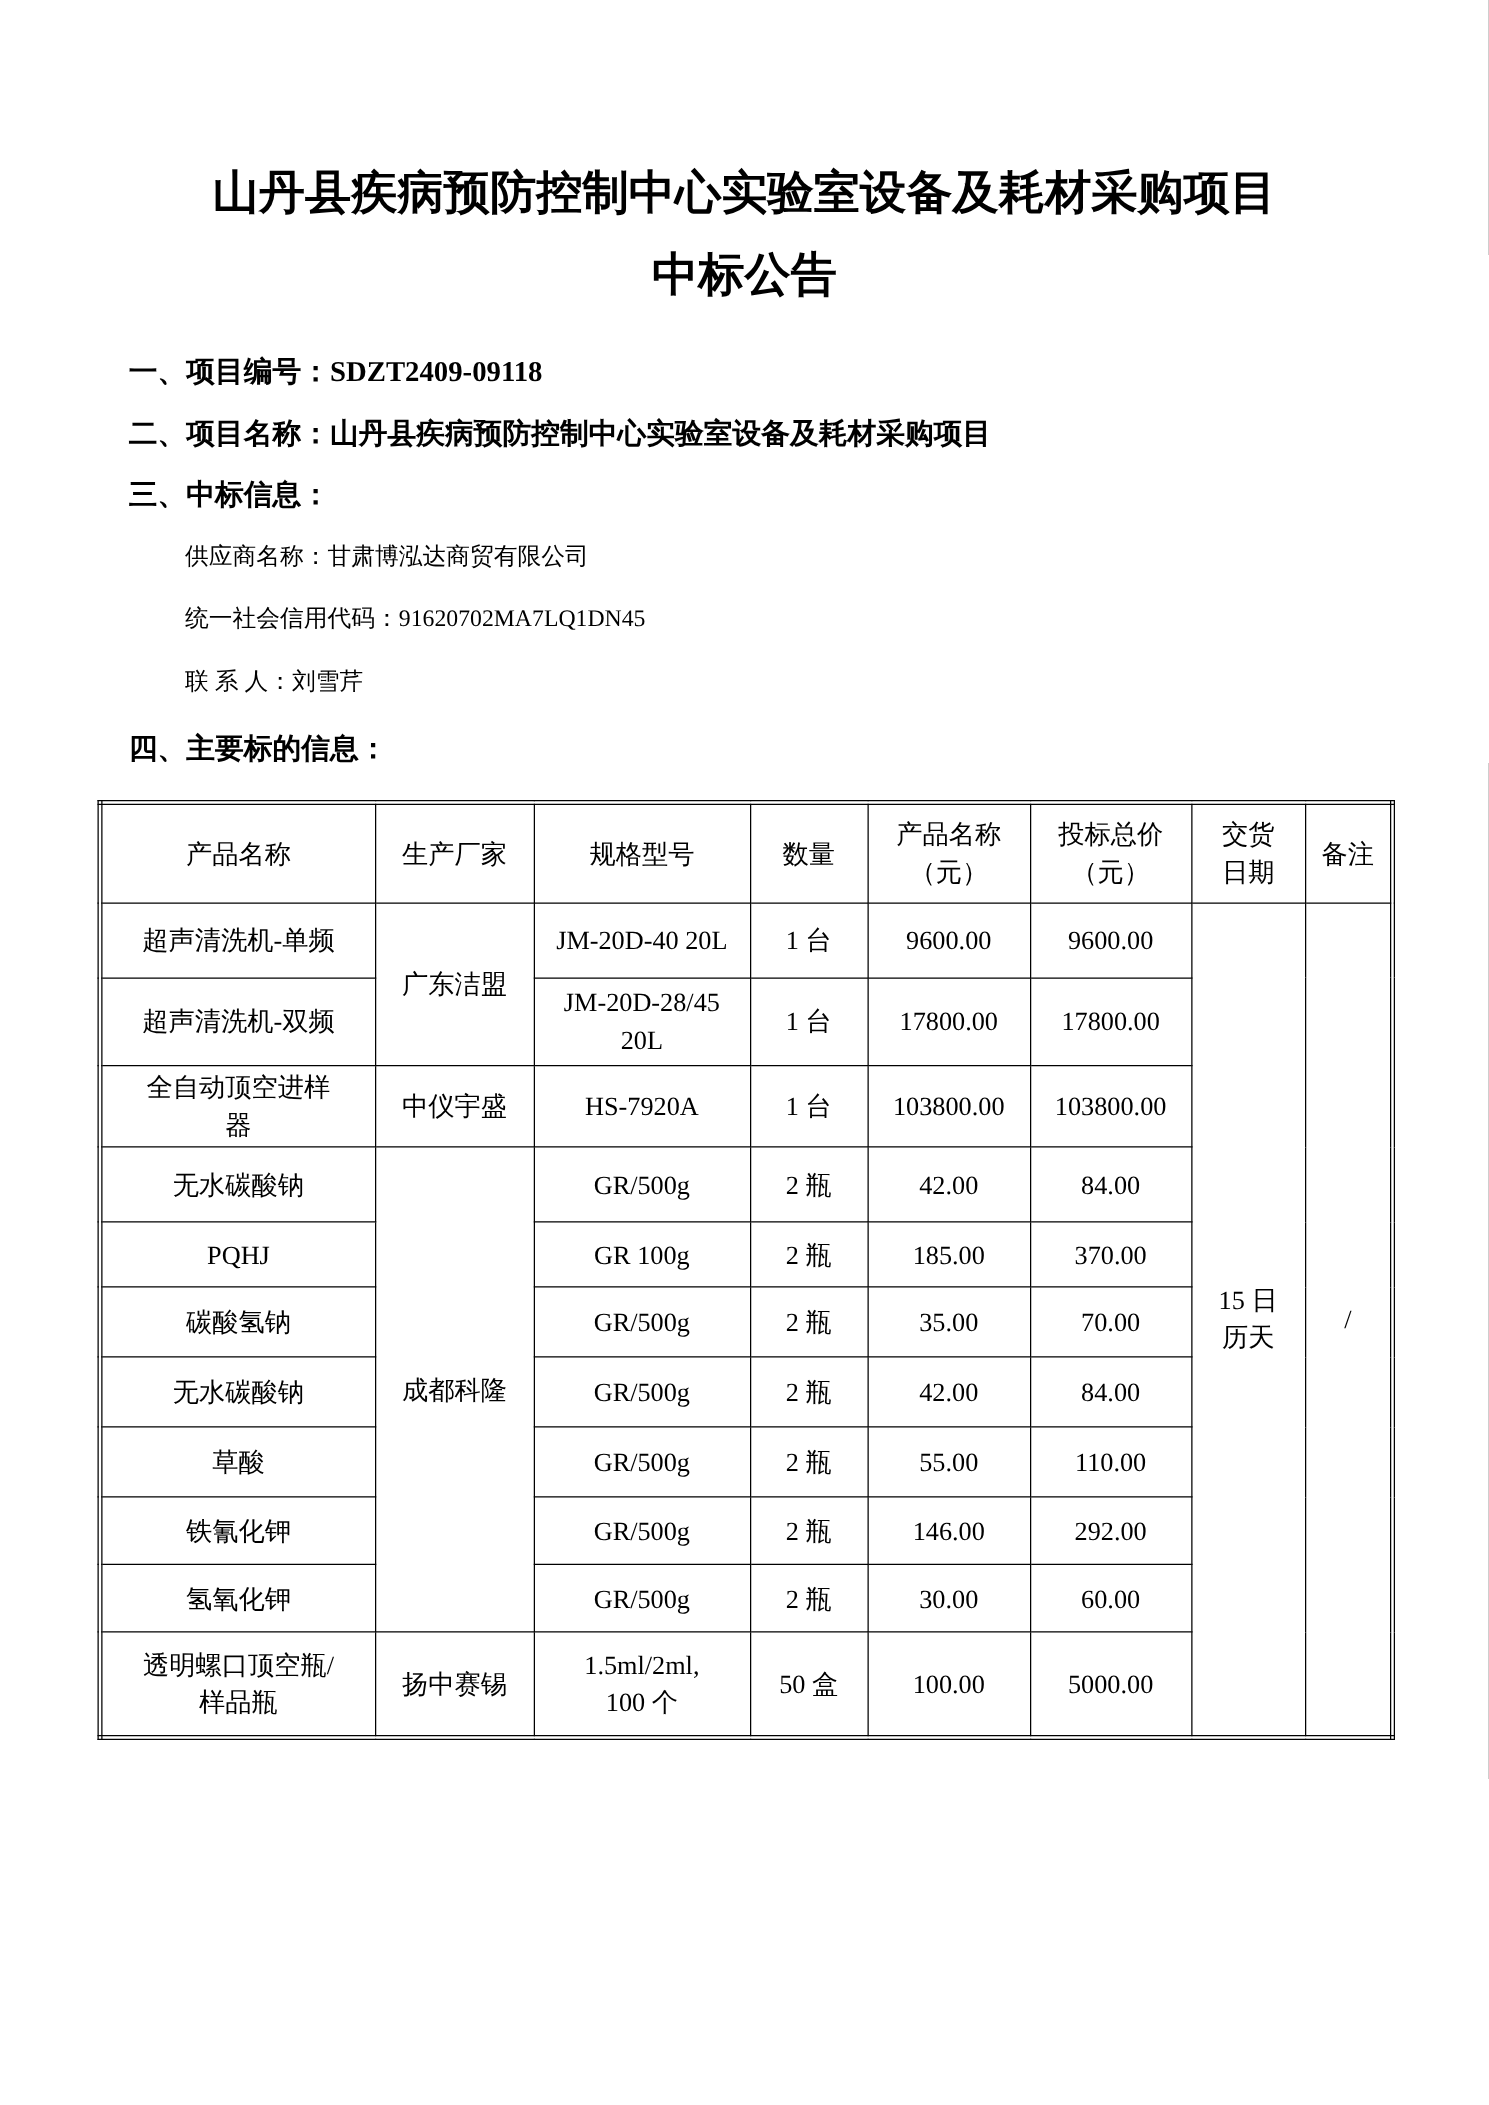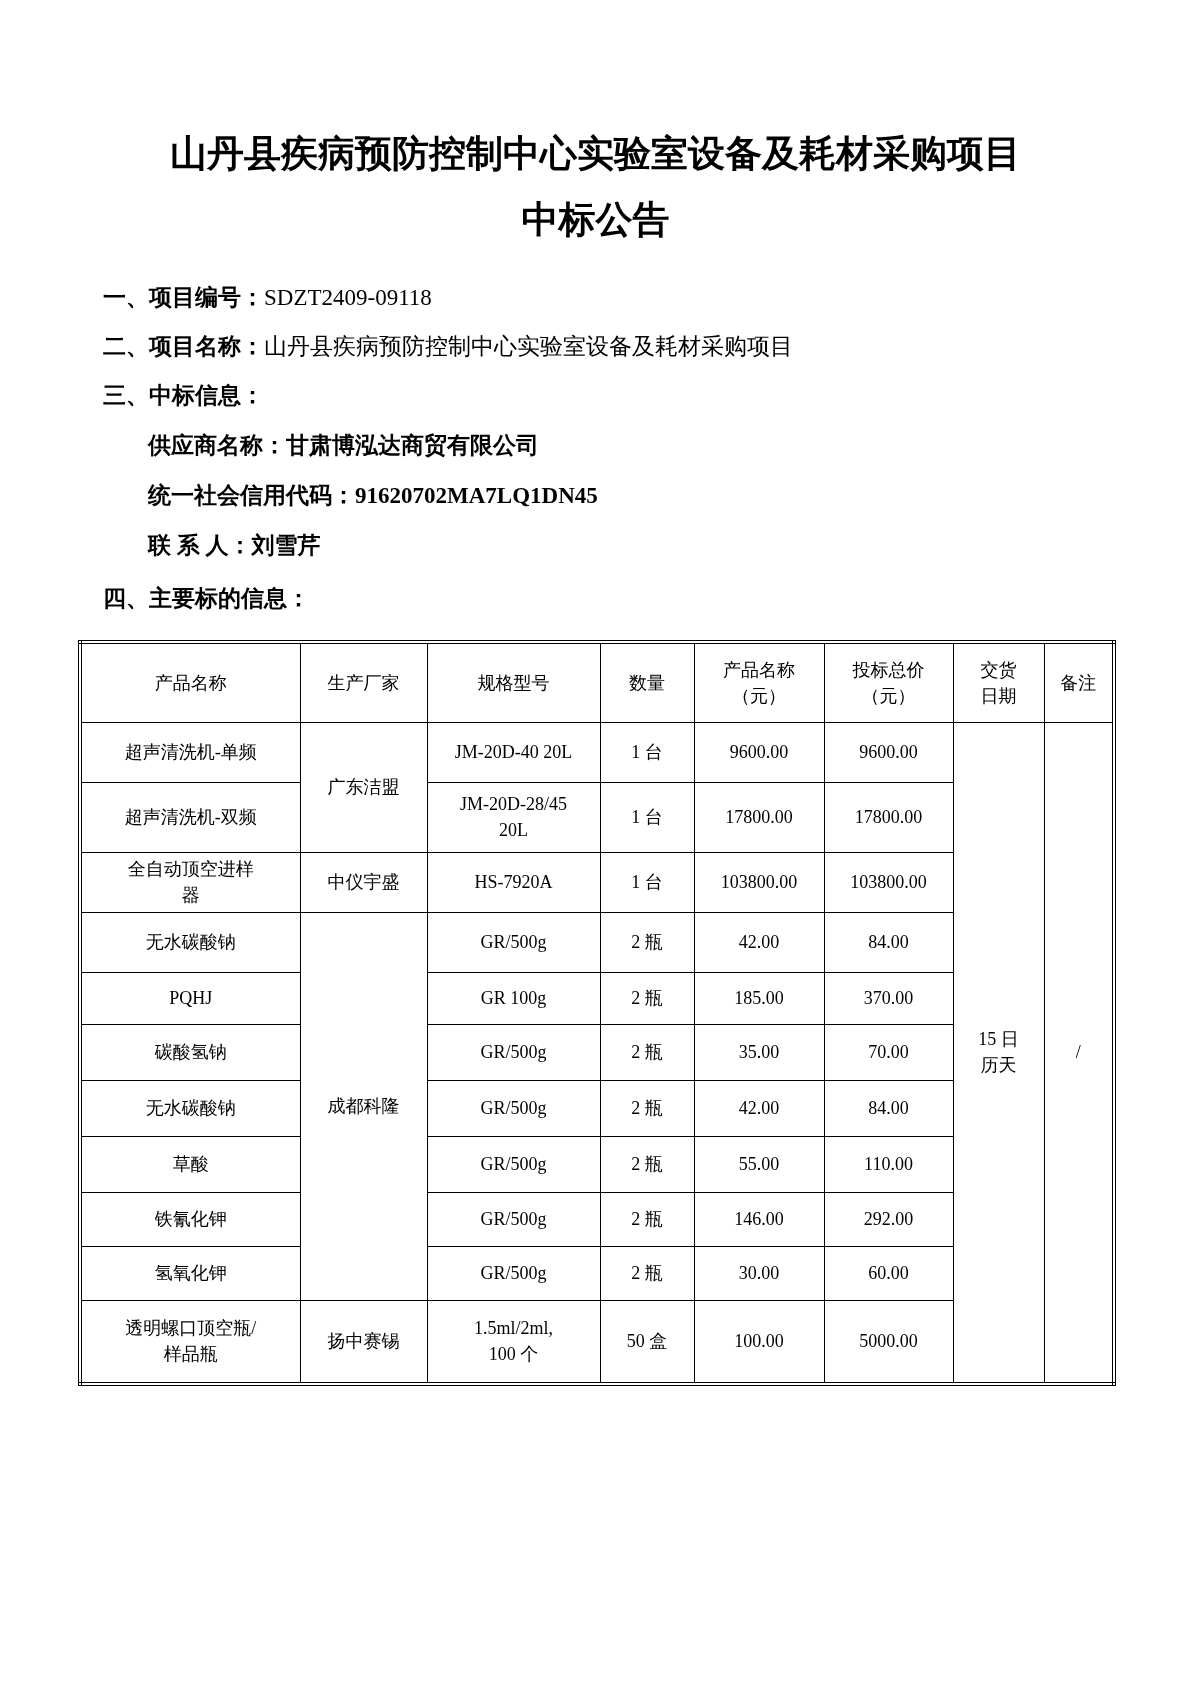--- a/index.html
+++ b/index.html
@@ -15,34 +15,34 @@
   }
   .content { padding:128px 78px 0 78px;border-radius:31px; }
 
   .title { text-align:center; font-family:"Liberation Sans","DejaVu Sans",sans-serif; font-weight:bold; font-size:37px; line-height:52px; }
   .title-line2 { margin-top:14px; }
 
   .sec-line { margin:0 0 0 25px; font-size:23px; line-height:34px; }
   .sec-line.first { margin-top:34px; }
   .sec-line + .sec-line { margin-top:14px; }
   .sec-label { font-family:"Liberation Sans","DejaVu Sans",sans-serif; font-weight:bold; }
-  .sec-value { font-family:"Liberation Serif","DejaVu Serif",serif; font-weight:normal; }
+  .sec-value { font-family:"Liberation Serif","DejaVu Serif",serif; font-weight:bold; }
 
   .detail-block { margin:16px 0 0 70px; }
-  .detail-line { font-size:23px; line-height:34px; margin-top:16px;font-weight:bold; }
+  .detail-line { font-size:19px; line-height:34px; margin-top:16px; }
   .detail-line:first-child { margin-top:0; }
 
   .sec-line.sec4 { margin-top:18px; margin-bottom:24px; }
 
   table.bid-table {
     border-collapse:collapse;
     table-layout:fixed;
     width:1034px;
     border:4px double #000;
-    font-size:18px;
+    font-size:21px;
   }
   .bid-table th, .bid-table td {
     border:1px solid #000;
     text-align:center;
     vertical-align:middle;
     font-weight:normal;
     white-space:pre-line;
     line-height:1.45;
     padding:2px 4px;
     overflow:hidden;

